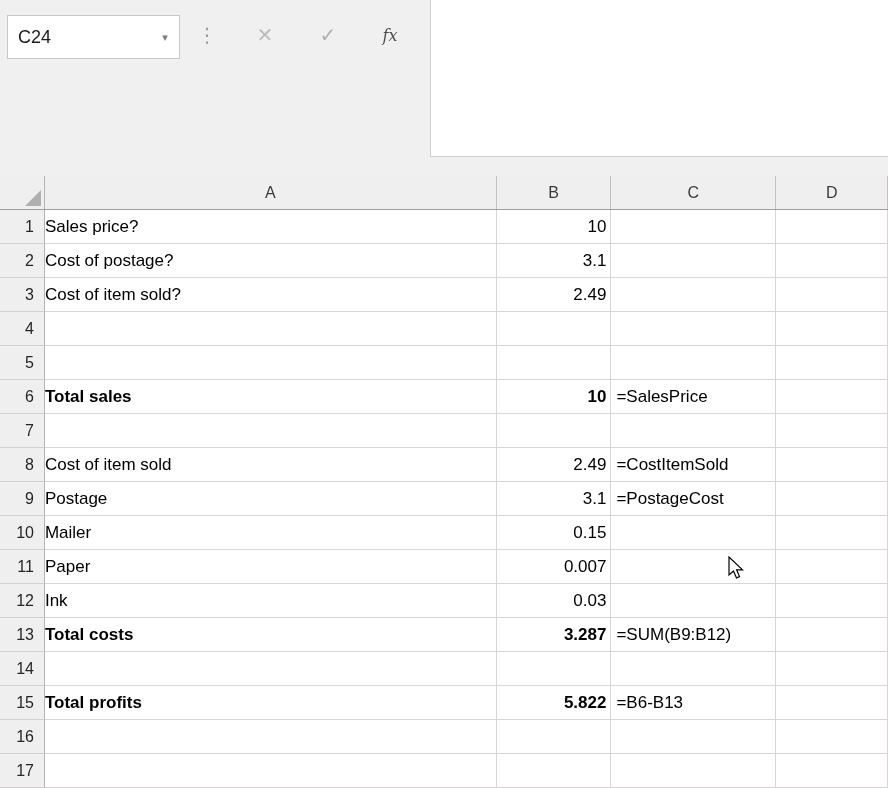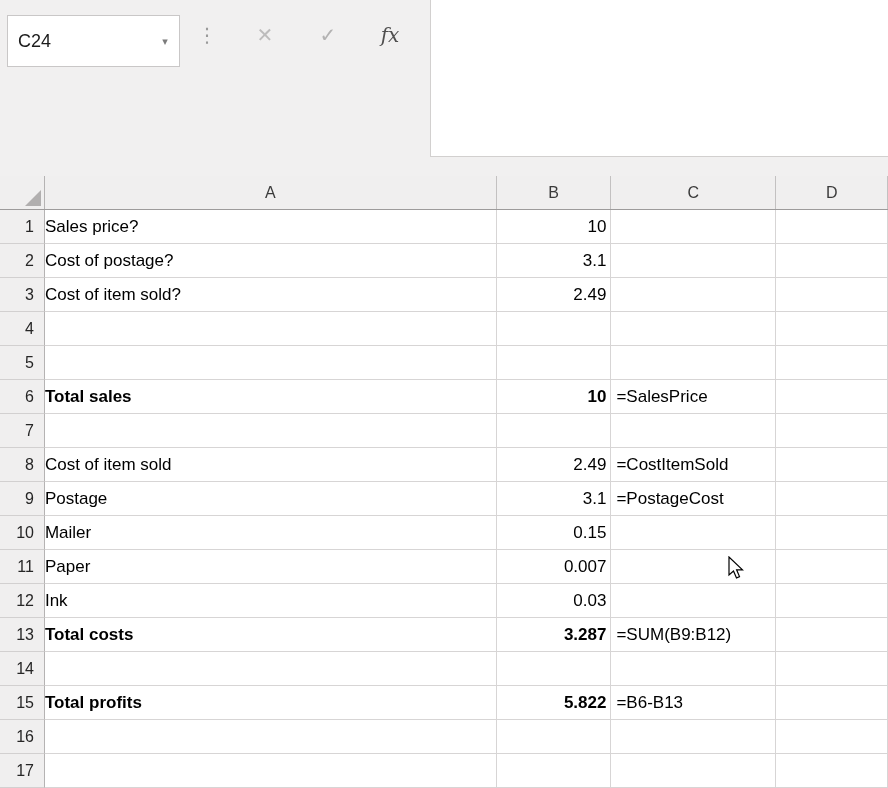--- a/index.html
+++ b/index.html
@@ -2,32 +2,32 @@
 <html><head>
 <meta charset="utf-8">
 <style>
   * { margin:0; padding:0; box-sizing:border-box; }
   html,body { width:888px; height:788px; overflow:hidden; background:#fff;
               font-family:"Liberation Sans", sans-serif; }
   .app { position:relative; width:888px; height:788px; }
 
   
   .top-chrome { position:absolute; top:0; left:0; width:888px; height:176px; background:#f1f0f0; }
-  .name-box { position:absolute; left:7px; top:15px; width:173px; height:52px;
+  .name-box { position:absolute; left:7px; top:15px; width:173px; height:44px;
               background:#fff; border:1px solid #c9c7c7; display:flex; align-items:center; }
   .name-box-text { flex:1; padding-left:10px; font-size:18px; color:#1c1c1c; }
   .name-box-arrow { width:28px; text-align:center; color:#7c7c7c; font-size:11px; }
   .dots { position:absolute; left:197px; top:16px; width:20px; height:38px;
           color:#9a9a9a; font-size:20px; display:flex; align-items:center; justify-content:center; }
   .fb-btn { position:absolute; top:16px; width:46px; height:38px;
             display:flex; align-items:center; justify-content:center; font-size:20px; }
   .fb-cancel { left:242px; color:#bdbcbc; }
   .fb-enter  { left:305px; color:#b3b2b2; }
   .fb-fx     { left:367px; color:#504f4f; font-family:"DejaVu Serif", serif;
-               font-style:italic; font-size:20px; }
+               font-style:italic; font-size:16px; }
   .formula-input { position:absolute; left:430px; top:0; width:458px; height:157px;
                    background:#fff; border-left:1px solid #d2d0cf; border-bottom:1px solid #d2d0cf;
                    font-size:17px; padding:6px 8px; }
 
   
   .grid { position:absolute; left:0; top:176px; width:888px; height:612px;
           overflow:hidden; background:#fff; }
   .header-row { display:flex; height:34px; background:#f0efef; border-bottom:1px solid #9d9b9b; }
   .corner { width:46px; height:100%; position:relative; background:#f0efef;
             border-right:1px solid #b5b3b3; }

